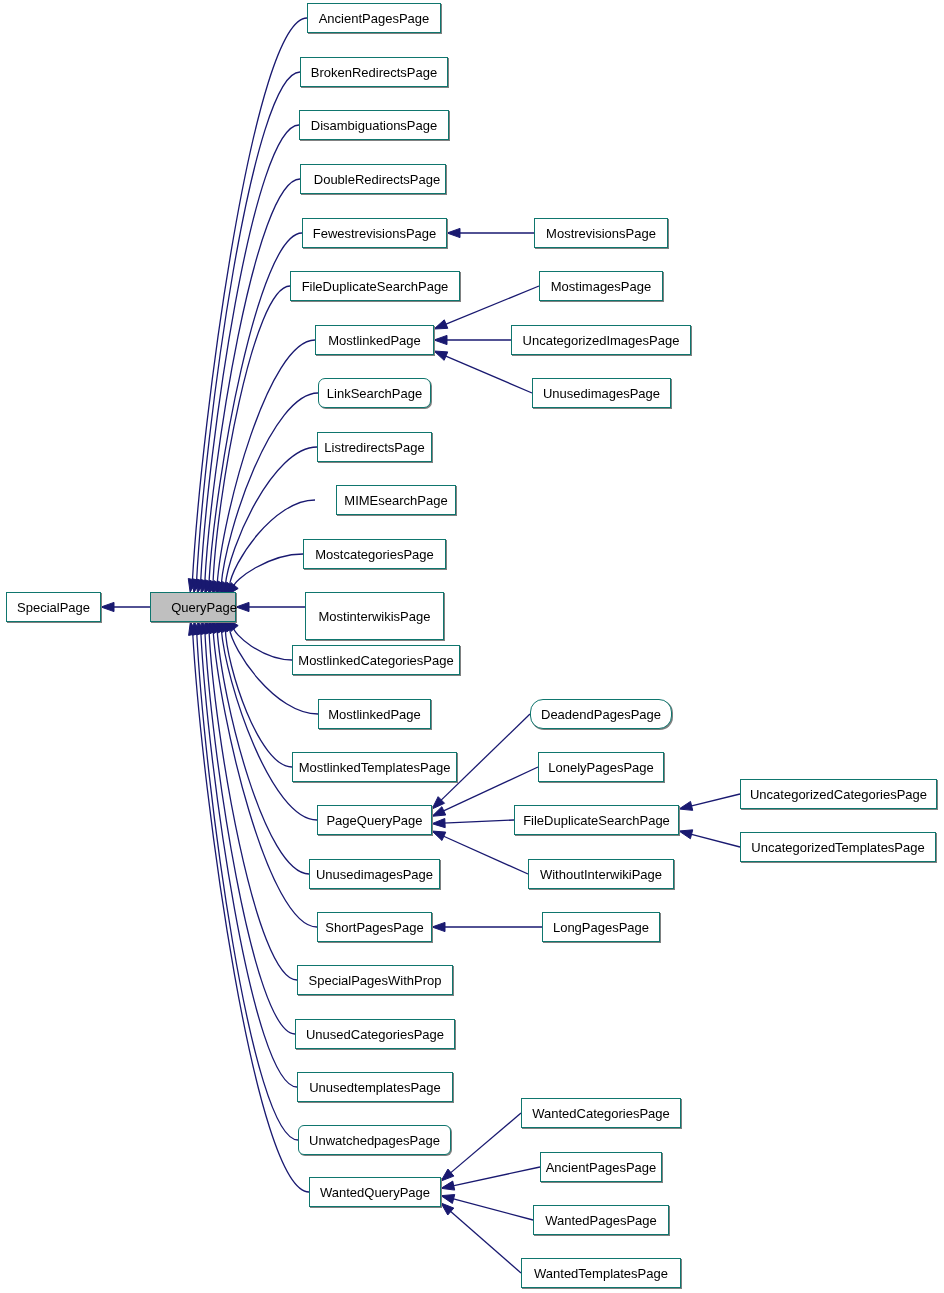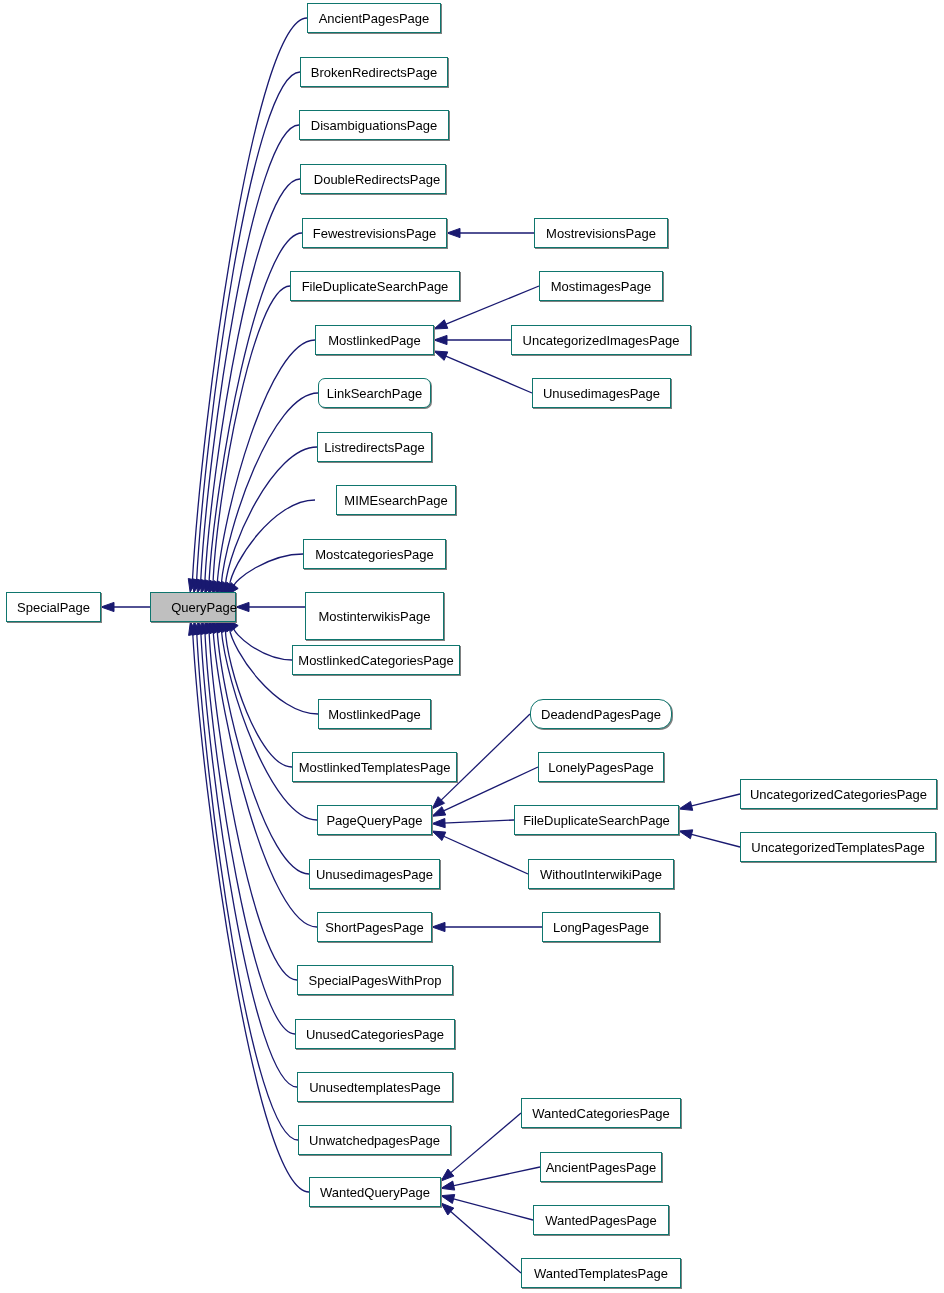--- a/index.html
+++ b/index.html
@@ -196,21 +196,21 @@
       </div>
       <div class="node" style="left: 297px; top: 965px; width: 156px; height: 30px;">
         <span class="node-label">SpecialPagesWithProp</span>
       </div>
       <div class="node" style="left: 295px; top: 1019px; width: 160px; height: 30px;">
         <span class="node-label">UnusedCategoriesPage</span>
       </div>
       <div class="node" style="left: 297px; top: 1072px; width: 156px; height: 30px;">
         <span class="node-label">UnusedtemplatesPage</span>
       </div>
-      <div class="node" style="left: 298px; top: 1125px; width: 153px; height: 30px;">
+      <div class="node" style="left: 298px; top: 1125px; width: 153px; height: 30px; border-radius: 6px;">
         <span class="node-label">UnwatchedpagesPage</span>
       </div>
       <div class="node" style="left: 309px; top: 1177px; width: 132px; height: 30px;">
         <span class="node-label">WantedQueryPage</span>
       </div>
       <div class="node" style="left: 534px; top: 218px; width: 134px; height: 30px;">
         <span class="node-label">MostrevisionsPage</span>
       </div>
       <div class="node" style="left: 539px; top: 271px; width: 124px; height: 30px;">
         <span class="node-label">MostimagesPage</span>

